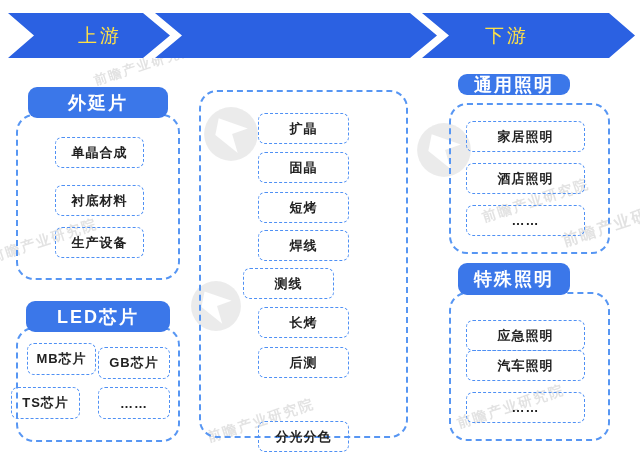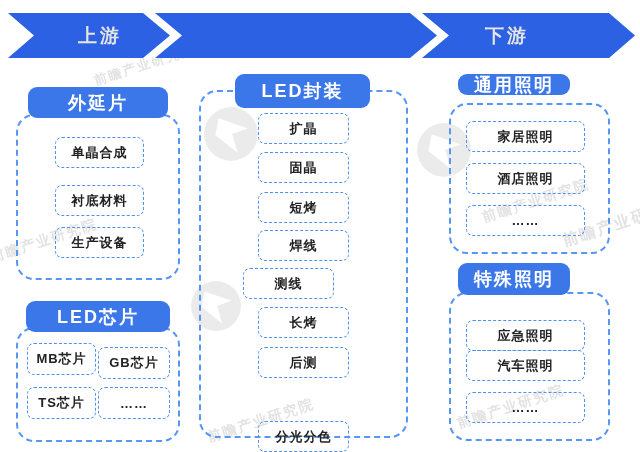--- a/index.html
+++ b/index.html
@@ -18,22 +18,22 @@
     position:absolute;left:8px;top:13px;width:627px;height:45px;background:#2b61e2;
     clip-path:polygon(0 0,601px 0,627px 50%,601px 100%,0 100%,26px 50%);z-index:2;
   }
   .chev{
     position:absolute;top:0;width:41px;height:100%;background:#ffffff;
     clip-path:polygon(0 0,12px 0,39px 50%,12px 100%,0 100%,27px 50%);
   }
   .chev1{left:135px;}
   .chev2{left:402px;}
   .blabel{
-    position:absolute;top:50%;transform:translate(-50%,-50%);color:#e5e5e5;
-    font-size:19px;font-weight:700;letter-spacing:3px;white-space:nowrap;
+    position:absolute;top:50%;transform:translate(-50%,-50%);color:#fde047;
+    font-size:19px;font-weight:400;letter-spacing:3px;white-space:nowrap;
   }
   
   .gbox{
     position:absolute;border:2px dashed #5796f3;border-radius:18px;z-index:1;
     background:transparent;
   }
   
   .ghead{
     position:absolute;background:#3b77e9;color:#ffffff;font-weight:700;
     display:flex;align-items:center;justify-content:center;border-radius:9px;
@@ -50,21 +50,21 @@
   #c-epi{left:16px;top:114px;width:160px;height:162px;}
   #h-epi{left:28px;top:87px;width:140px;height:31px;}
   #epi-0{left:55px;top:137px;width:87px;height:29px;}
   #epi-1{left:55px;top:185px;width:87px;height:29px;}
   #epi-2{left:55px;top:227px;width:87px;height:29px;}
   
   #c-chip{left:16px;top:327px;width:160px;height:111px;}
   #h-chip{left:26px;top:301px;width:144px;height:31px;}
   #chip-0{left:27px;top:343px;width:67px;height:30px;}
   #chip-1{left:98px;top:347px;width:70px;height:30px;text-align:right;}
-  #chip-2{left:27px;top:387px;width:67px;height:30px;}
+  #chip-2{left:11px;top:387px;width:67px;height:30px;}
   #chip-3{left:98px;top:387px;width:70px;height:30px;}
   
   #c-pkg{left:199px;top:90px;width:205px;height:344px;}
   #h-pkg{left:235px;top:74px;width:135px;height:34px;}
   #pkg-0{left:258px;top:113px;width:89px;height:29px;}
   #pkg-1{left:258px;top:152px;width:89px;height:29px;}
   #pkg-2{left:258px;top:192px;width:89px;height:29px;}
   #pkg-3{left:258px;top:230px;width:89px;height:29px;}
   #pkg-4{left:243px;top:268px;width:89px;height:29px;}
   #pkg-5{left:258px;top:307px;width:89px;height:29px;}
@@ -129,21 +129,20 @@
   <div class="item" id="epi-2">生产设备</div>
 
   <div class="gbox" id="c-chip"></div>
   <div class="ghead" id="h-chip">LED芯片</div>
   <div class="item" id="chip-0">MB芯片</div>
   <div class="item" id="chip-1">GB芯片</div>
   <div class="item" id="chip-2">TS芯片</div>
   <div class="item" id="chip-3">……</div>
 
   <div class="gbox" id="c-pkg"></div>
-  <div class="ghead" id="h-pkg">LED封装</div>
   <div class="item" id="pkg-0">扩晶</div>
   <div class="item" id="pkg-1">固晶</div>
   <div class="item" id="pkg-2">短烤</div>
   <div class="item" id="pkg-3">焊线</div>
   <div class="item" id="pkg-4">测线</div>
   <div class="item" id="pkg-5">长烤</div>
   <div class="item" id="pkg-6">后测</div>
   <div class="item" id="pkg-7">分光分色</div>
 
   <div class="gbox" id="c-gen"></div>

